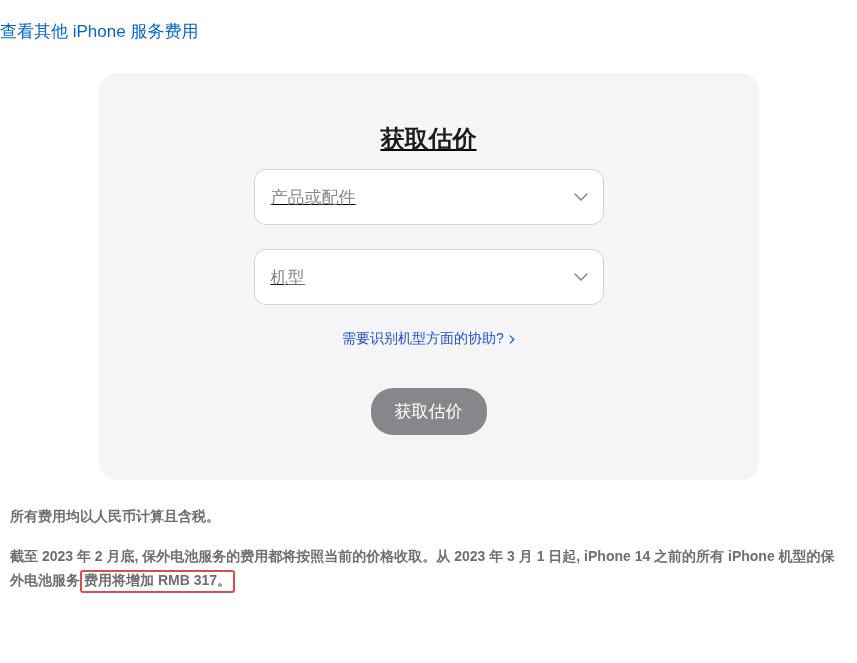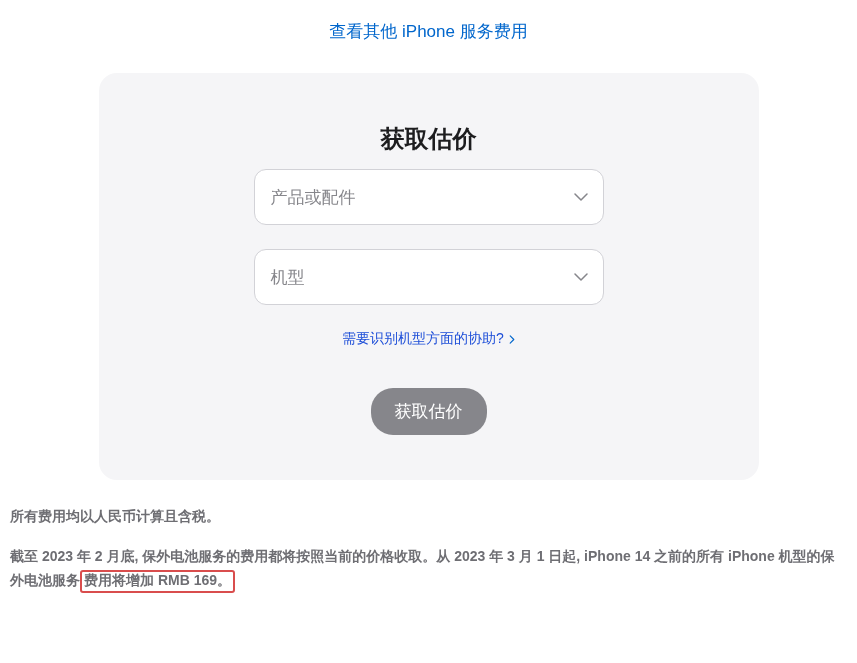--- a/index.html
+++ b/index.html
@@ -8,35 +8,35 @@
       box-sizing: border-box;
     }
     body {
       font-family: -apple-system, BlinkMacSystemFont, "Segoe UI", "PingFang SC", "Hiragino Sans GB", "Microsoft YaHei", sans-serif;
       background: #fff;
       width: 857px;
       height: 663px;
       overflow: hidden;
     }
     .top-link {
-      text-align: center;
       padding: 20px 0 30px 0;
     }
     .top-link a {
       color: #0066cc;
       text-decoration: none;
       font-size: 17px;
     }
     .card {
       background: #f5f5f7;
       border-radius: 18px;
       width: 660px;
       margin: 0 auto 25px auto;
       padding: 50px 40px 45px 40px;
       text-align: center;
+      text-decoration: underline;
     }
     .card-title {
       font-size: 24px;
       font-weight: 600;
       color: #1d1d1f;
       margin-bottom: 14px;
     }
     .card-subtitle {
       font-size: 17px;
       color: #1d1d1f;
@@ -149,14 +149,14 @@
       </svg>
   </a>
 
   <div>
     <button class="submit-button">获取估价</button>
   </div>
 </div>
 
 <div class="footer-text">
   <p>所有费用均以人民币计算且含税。</p>
-  <p><span>截至 2023 年 2 月底, 保外电池服务的费用都将按照当前的价格收取。从 2023 年 3 月 1 日起, iPhone 14 之前的所有 iPhone 机型的保外电池服务</span><span class="highlight-box">费用将增加 RMB 169。</span></p>
+  <p><span>截至 2023 年 2 月底, 保外电池服务的费用都将按照当前的价格收取。从 2023 年 3 月 1 日起, iPhone 14 之前的所有 iPhone 机型的保外电池服务</span><span class="highlight-box">费用将增加 RMB 317。</span></p>
 </div>
 
 </body></html>

